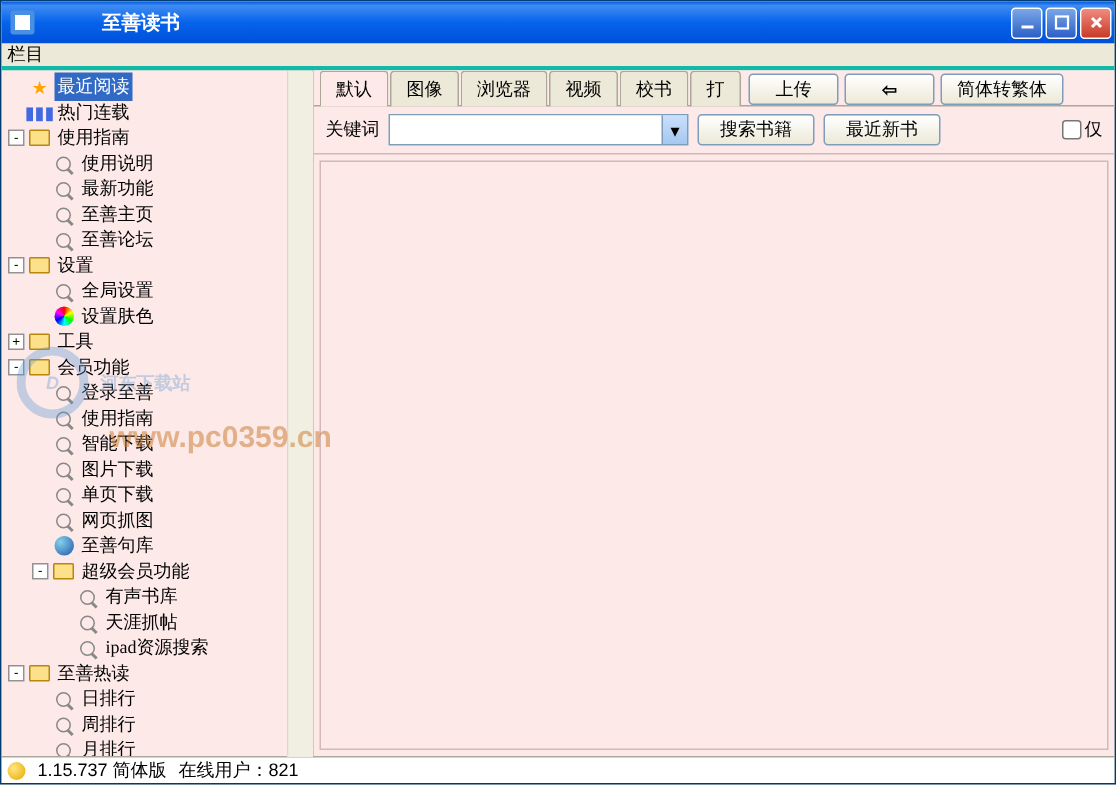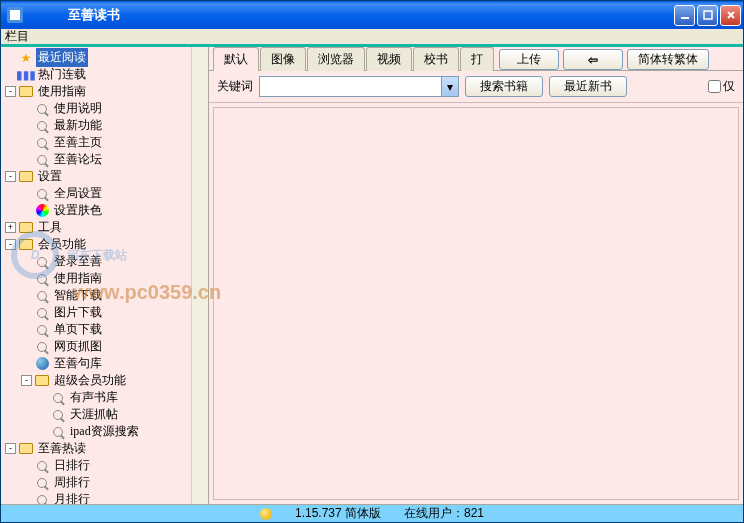--- a/index.html
+++ b/index.html
@@ -47,21 +47,21 @@
 
 .search-row { height: 32px; display: flex; align-items: center; padding: 4px 8px; gap: 6px; border-bottom: 1px solid #d4b8b7; }
 .search-row label { }
 .combo { flex: 0 0 200px; height: 21px; border: 1px solid #7f9db9; background: white; display: flex; }
 .combo input { flex: 1; border: none; padding: 0 4px; outline: none; }
 .combo .drop { width: 17px; background: linear-gradient(to bottom,#c9e0fc,#a6c7ef); border-left: 1px solid #7f9db9; display: flex; align-items: center; justify-content: center; cursor: pointer; }
 .chk { display: flex; align-items: center; gap: 2px; margin-left: auto; }
 
 .content-body { flex: 1; background: #fce9e8; margin: 4px; border: 1px solid #d4b8b7; }
 
-.statusbar { height: 18px; background: #7dd3fc; border-top: 1px solid #aca899; display: flex; align-items: center; padding: 0 4px; gap: 23px; justify-content: center; }
+.statusbar { height: 18px; background: #ffffff; border-top: 1px solid #aca899; display: flex; align-items: center; padding: 0 4px; gap: 8px; }
 .status-dot { width: 12px; height: 12px; border-radius: 50%; background: radial-gradient(circle at 35% 35%, #ffe680, #e6a800); }
 
 .watermark { position: absolute; top: 230px; left: 10px; font-size: 32px; font-weight: bold; color: rgba(90,150,210,0.35); pointer-events: none; z-index: 100; display: flex; align-items: center; }
 .watermark .wm-icon { width: 48px; height: 48px; border: 6px solid rgba(90,150,210,0.35); border-radius: 50%; margin-right: 8px; display: flex; align-items: center; justify-content: center; font-style: italic; }
 .watermark-url { position: absolute; top: 280px; left: 72px; font-size: 20px; color: rgba(200,120,40,0.5); pointer-events: none; z-index: 100; font-weight: bold; }
 </style>
 </head>
 <body>
 
 <div class="titlebar">

